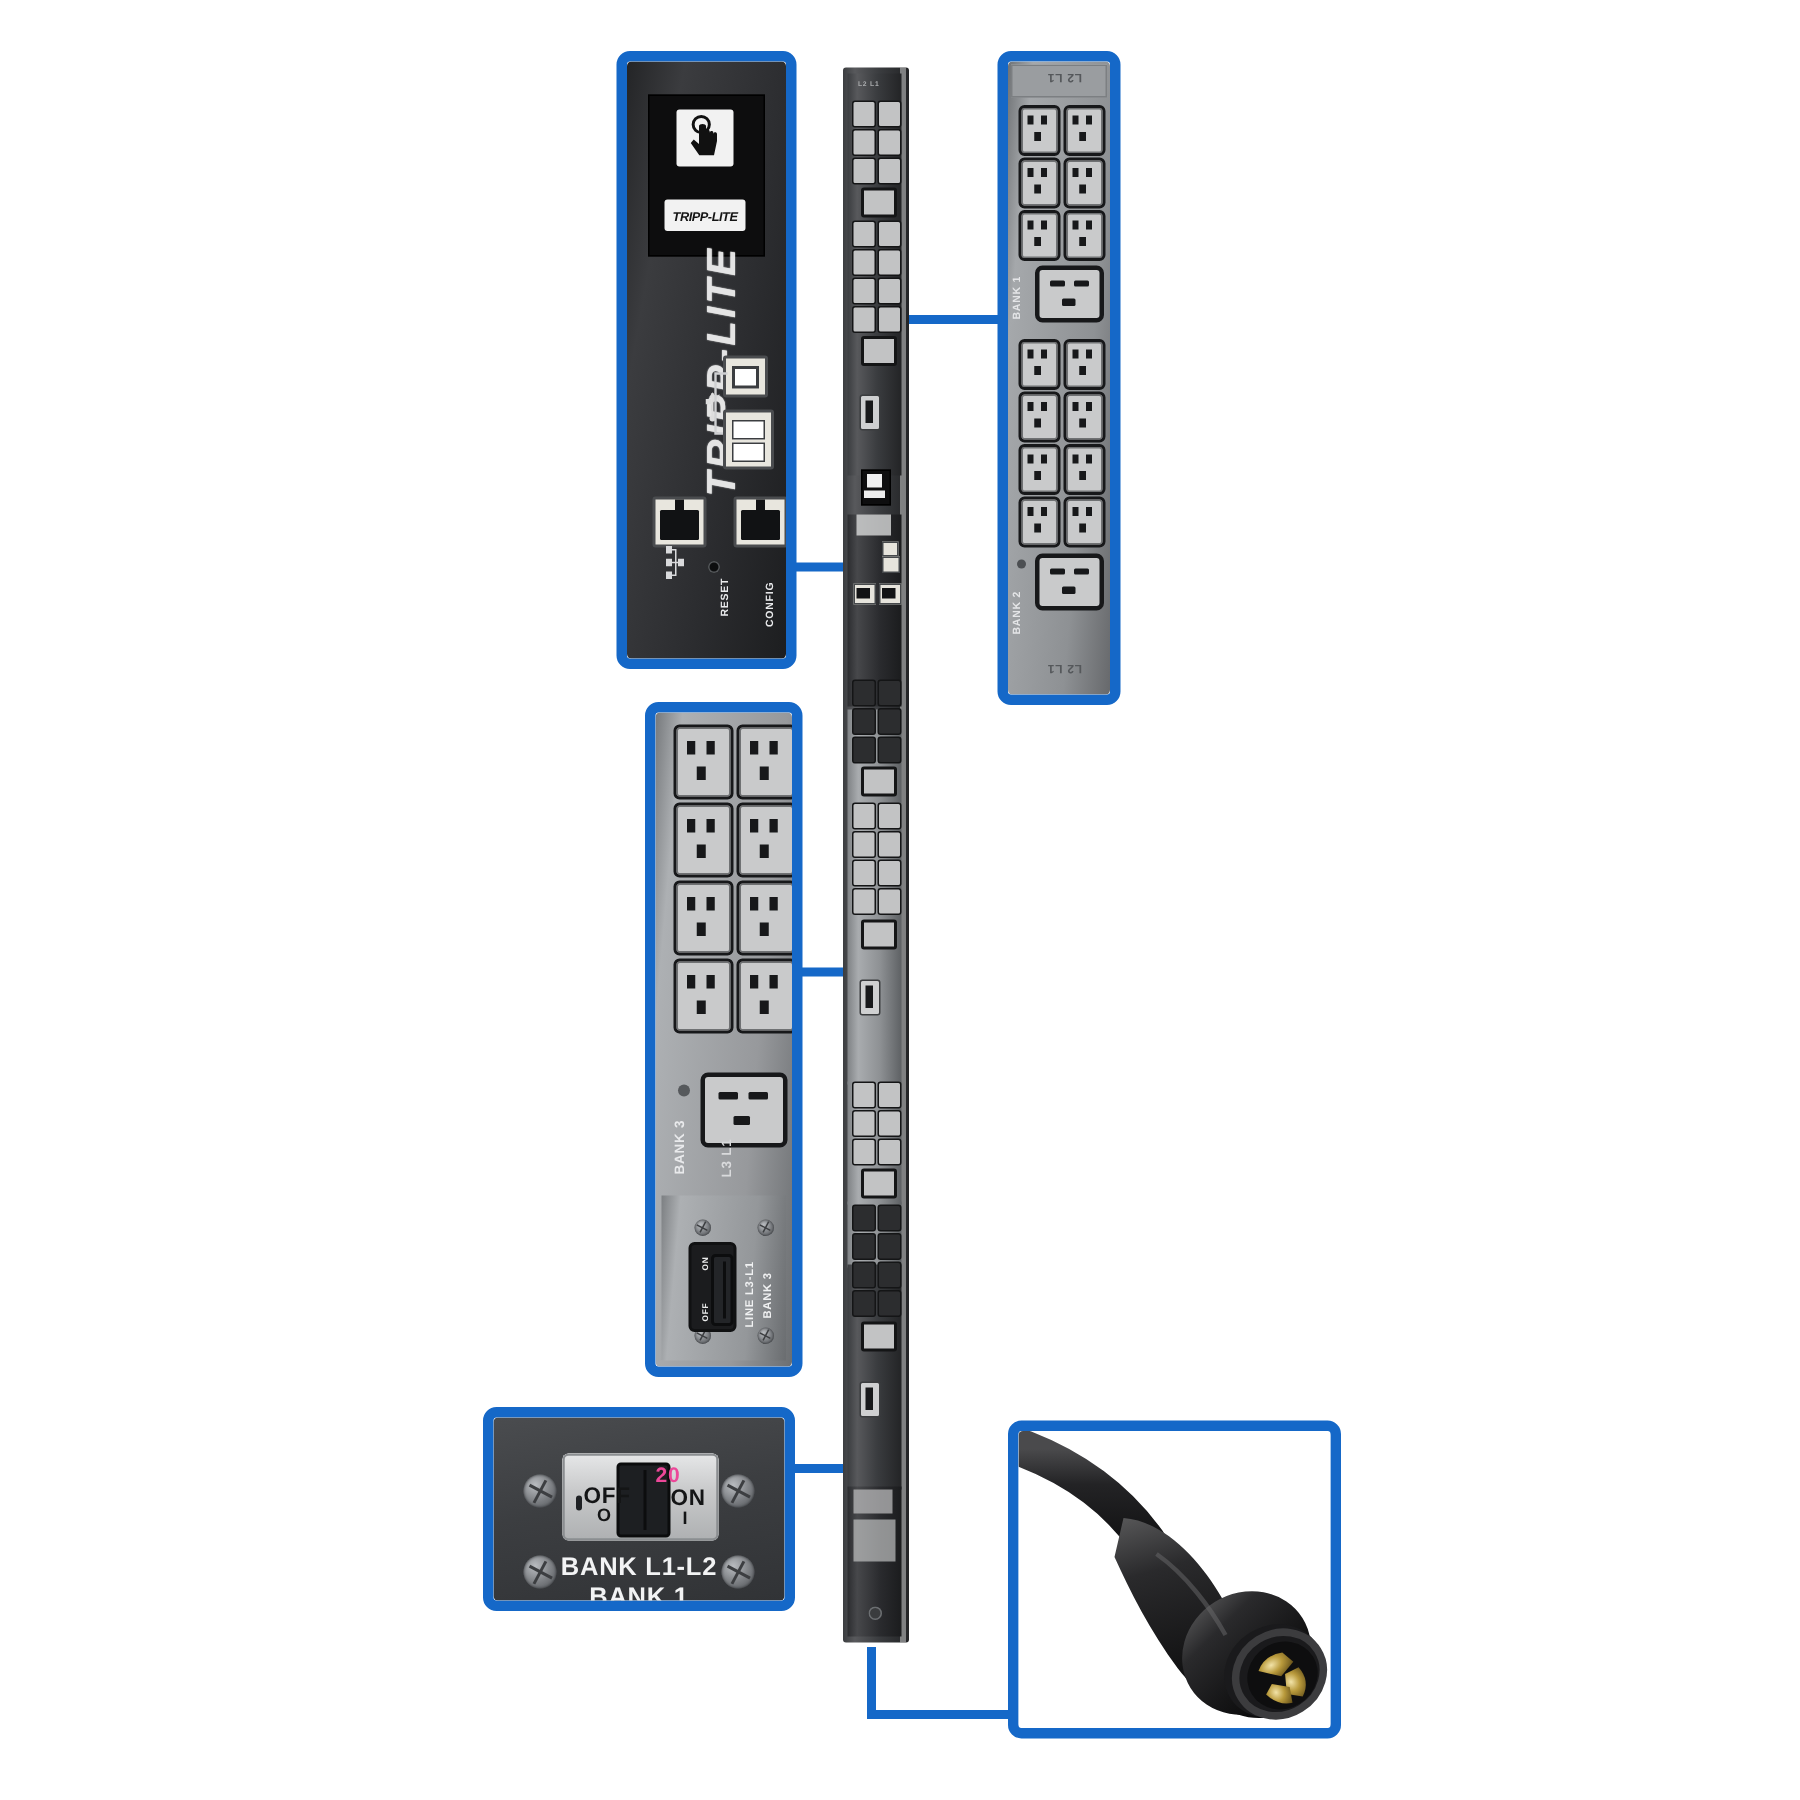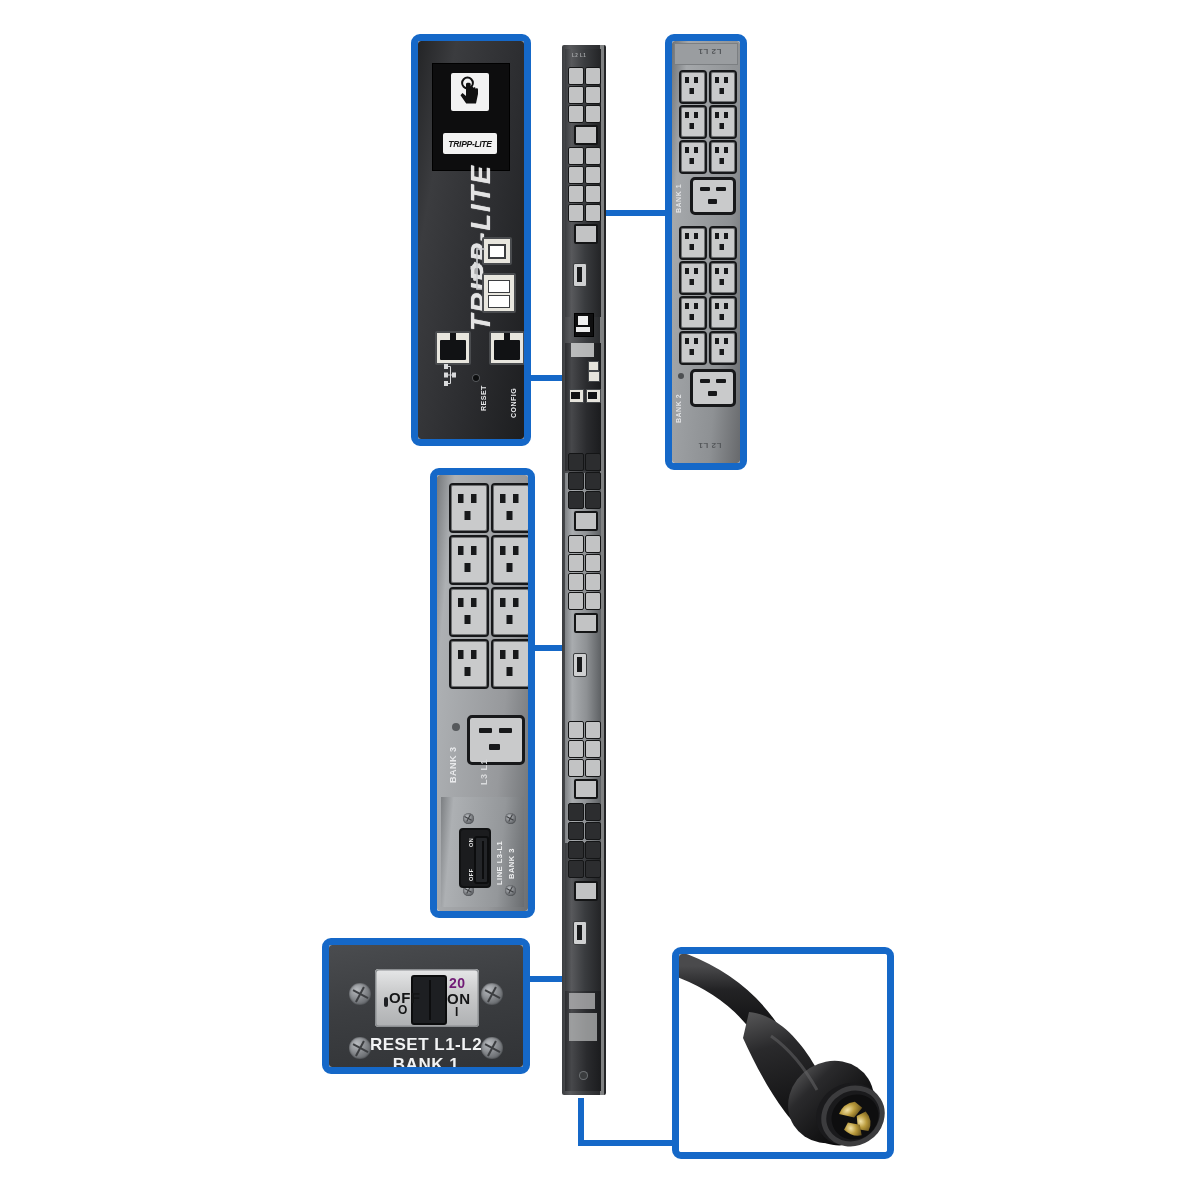--- a/index.html
+++ b/index.html
@@ -416,25 +416,25 @@
 
       <div class="breaker" style="left:46px;top:24px;width:104px;height:58px;background:#d7d8d9;border:none;">
         <div style="position:absolute;left:0;top:0;right:0;bottom:0;border-radius:4px;
                     background:linear-gradient(180deg,#e6e7e8 0%,#c9cacb 42%,#aeb0b2 100%);
                     box-shadow:inset 0 0 0 1.5px #8b8e91;"></div>
         <div class="rocker" style="left:36px;top:6px;width:32px;height:46px;background:#1d1f22;border-color:#0b0c0d;"></div>
         <div class="dot" style="left:9px;top:28px;width:4px;height:10px;border-radius:2px;background:#1f2124;"></div>
       </div>
       <span class="lbl" style="left:60px;top:44px;font-size:15px;color:#141516;">OFF</span>
       <span class="lbl" style="left:69px;top:58px;font-size:12px;color:#141516;">O</span>
-      <span class="lbl" style="left:120px;top:30px;font-size:14px;color:#701a75;">20</span>
+      <span class="lbl" style="left:108px;top:30px;font-size:14px;color:#ec4899;">20</span>
       <span class="lbl" style="left:118px;top:45px;font-size:15px;color:#141516;">ON</span>
       <span class="lbl" style="left:126px;top:60px;font-size:12px;color:#141516;">I</span>
 
-      <div class="lbl" style="left:0;right:0;top:90px;font-size:17px;text-align:center;color:#f2f3f4;">RESET L1-L2</div>
+      <div class="lbl" style="left:0;right:0;top:90px;font-size:17px;text-align:center;color:#f2f3f4;">BANK L1-L2</div>
       <div class="lbl" style="left:0;right:0;top:110px;font-size:17px;text-align:center;color:#f2f3f4;">BANK 1</div>
     </div>
   </div>
 
   <div class="callout" style="left:672px;top:947px;width:222px;height:212px;">
     <div class="callout-inner">
       <div class="plugwrap"></div>
       <svg width="222" height="212" viewBox="0 0 222 212" style="position:absolute;left:0;top:0;">
         <defs>
           <linearGradient id="cbl" x1="0" y1="0" x2="0" y2="1">

